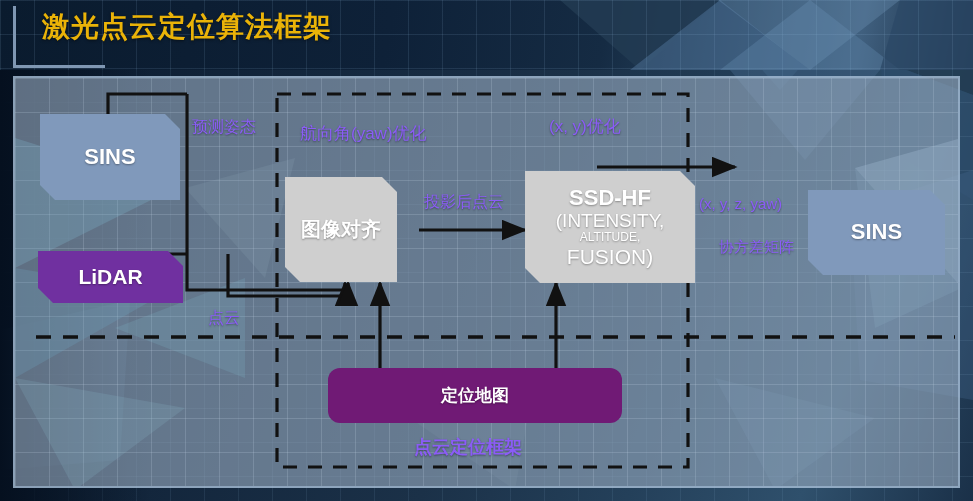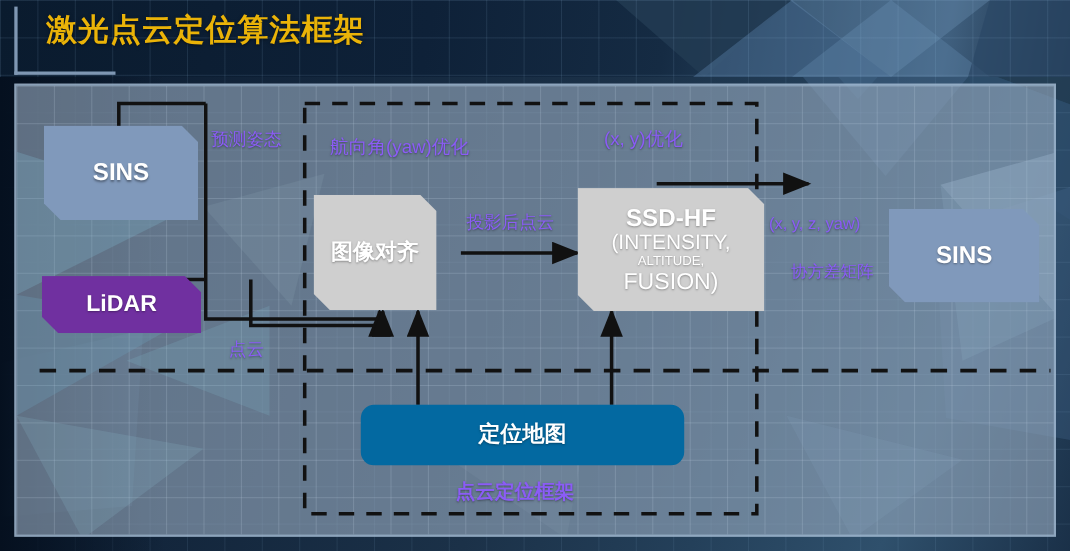--- a/index.html
+++ b/index.html
@@ -83,21 +83,21 @@
     box-sizing:border-box;
     line-height:1.12;
     text-shadow:0 1px 2px rgba(0,0,0,.35);
   }
   .cut{
     clip-path:polygon(0 0, calc(100% - 15px) 0, 100% 15px, 100% 100%, 15px 100%, 0 calc(100% - 15px));
   }
   .node-sins{background:#8099bb;font-size:22px;}
   .node-lidar{background:#7030a0;font-size:21px;}
   .node-gray{background:#cfcfcf;font-size:20px;}
-  .node-map{background:#0369a1;border-radius:12px;font-size:20px;}
+  .node-map{background:#701a75;border-radius:12px;font-size:17px;}
 
   
   .lbl{
     position:absolute;color:#8b5cf6;font-size:16px;
     white-space:nowrap;
     text-shadow:0 1px 2px rgba(0,0,0,.40);
   }
   .lbl.sm{font-size:15px;}
   .lbl.bold{font-weight:bold;text-align:center;}
 

